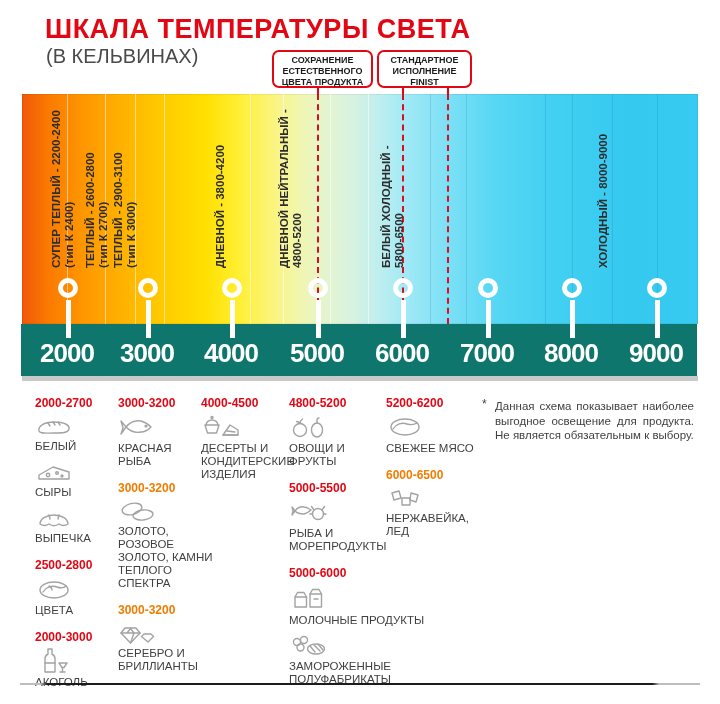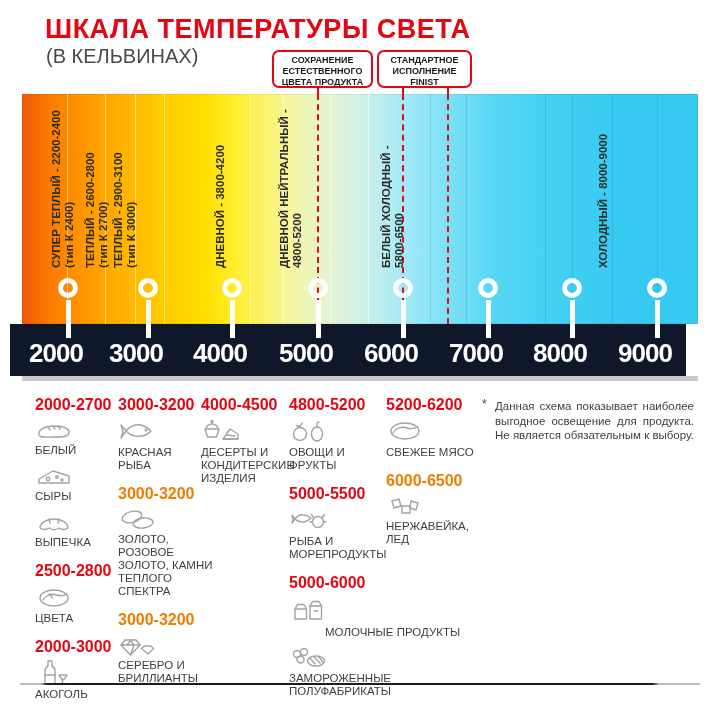--- a/index.html
+++ b/index.html
@@ -21,34 +21,34 @@
     background:linear-gradient(90deg,#f1580a 0%,#fb7b00 4%,#ff9600 9%,#ffb300 15%,#ffc800 20%,#ffdf00 27%,#ffef32 32%,#fbf47c 37%,#f1f6ae 41%,#e4f4cf 45%,#d7f2e2 49%,#bdeeef 53%,#a0e9f6 57%,#7ce0f6 63%,#57d7f4 70%,#43d0f2 78%,#35c9f0 90%,#38cbf1 100%);
     box-shadow:0 0 0 1px rgba(0,0,0,.06) inset;}
   .bdiv{position:absolute;top:0;height:100%;width:1px;background:rgba(255,255,255,.5);}
   .bdiv.dark{background:rgba(0,90,130,.15);}
   .dash{position:absolute;top:0;height:230px;width:0;border-left:2px dashed #da0f1e;z-index:2;}
   .vlabel{position:absolute;bottom:56px;transform:rotate(-90deg);transform-origin:0 100%;
     white-space:nowrap;font-weight:bold;font-size:11.5px;line-height:13px;color:#2d2d2d;z-index:3;}
   .marker{position:absolute;width:10px;height:10px;border:5px solid #fff;border-radius:50%;top:184px;z-index:6;}
   .stem{position:absolute;top:300px;width:5px;height:38px;background:#fff;z-index:6;}
   
-  .kbar{position:absolute;left:10px;top:324px;width:676px;height:52px;background:#0f172a;z-index:1;}
+  .kbar{position:absolute;left:21px;top:324px;width:676px;height:52px;background:#0f766e;z-index:1;}
   .kbar-shadow{position:absolute;left:22px;top:376px;width:676px;height:5px;background:#c9c9c9;}
   .tick-num{position:absolute;top:14px;width:90px;text-align:center;color:#fff;font-size:26px;font-weight:bold;letter-spacing:-1px;}
   
   .col{position:absolute;top:396px;}
-  .range{font-size:16px;font-weight:bold;color:#e30613;margin:0 0 3px 0;}
+  .range{font-size:12px;font-weight:bold;color:#e30613;margin:0 0 3px 0;}
   .range.orange{color:#f07c00;}
   .grp{margin-bottom:13px;}
   .item{margin-bottom:6px;}
   .item svg{display:block;margin:3px 0 1px 0;}
   .icon{stroke:#a3a3a3;fill:none;stroke-width:1.4;stroke-linecap:round;stroke-linejoin:round;}
   .ilabel{font-size:11.5px;line-height:13px;color:#3f3f3f;}
   .ilabel.w105{width:105px;}
-  .ilabel.nowrap{white-space:nowrap;margin-left:36px;}
+  .ilabel.nowrap{white-space:nowrap;}
   
   .note{position:absolute;left:482px;top:399px;width:212px;font-size:11.5px;line-height:14.5px;color:#3f3f3f;text-align:justify;padding-left:13px;box-sizing:border-box;}
   .note .mark{position:absolute;left:0;top:-2px;font-size:12px;color:#3f3f3f;}
   
   .frameline{position:absolute;left:20px;top:683px;width:680px;height:2px;
     background:linear-gradient(90deg,#bdbdbd 0%,#bdbdbd 3%,#1c1c1c 4%,#1c1c1c 93%,#bdbdbd 94%,#bdbdbd 100%);}
 </style>
 </head>
 <body>
 

